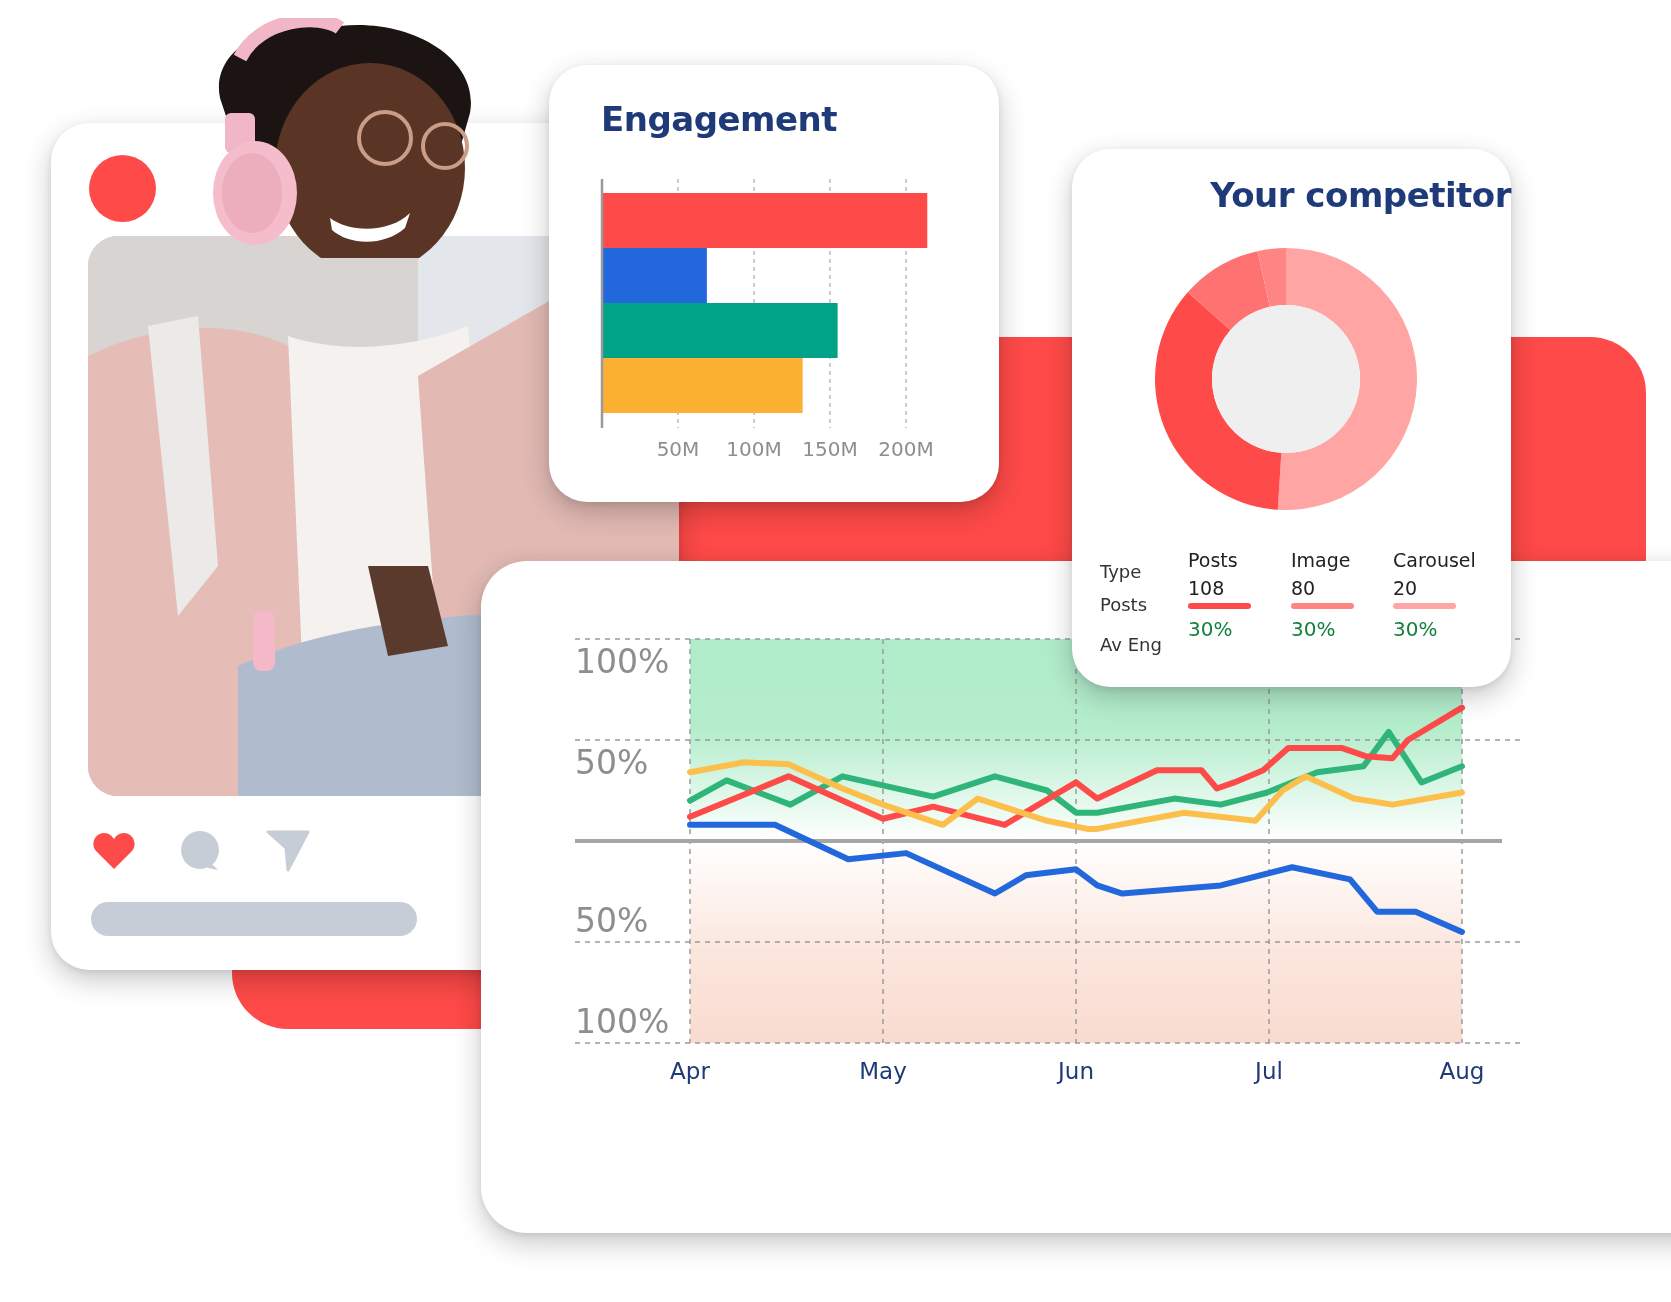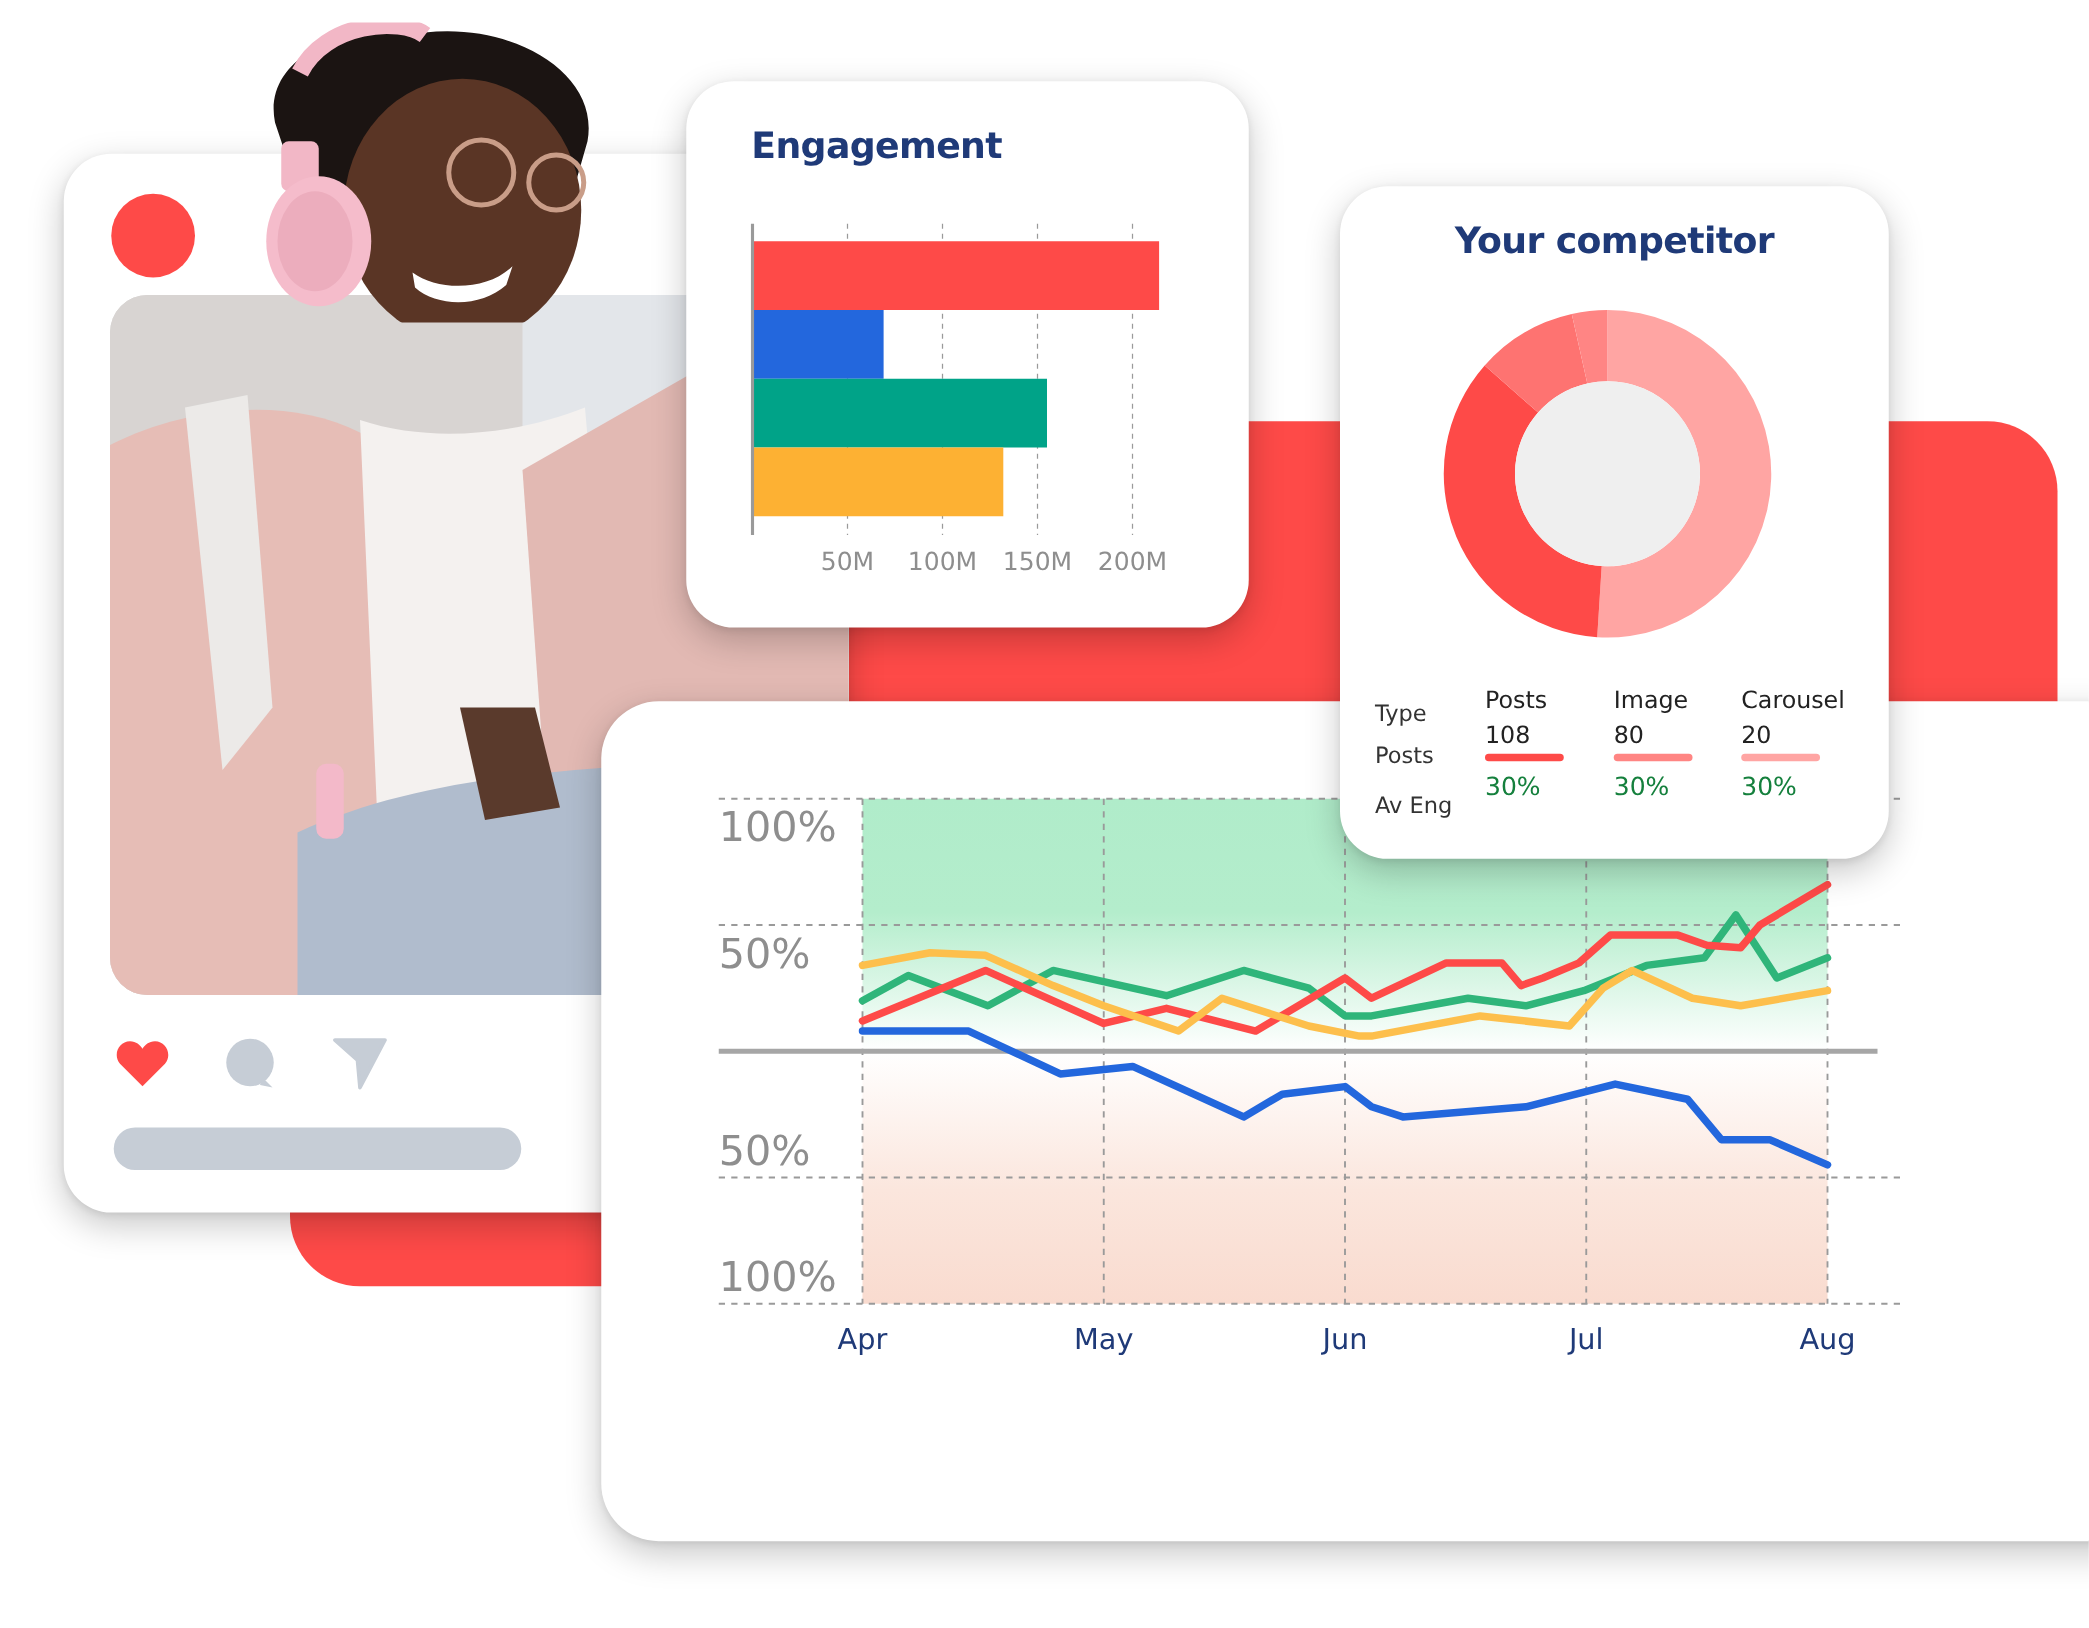--- a/index.html
+++ b/index.html
@@ -24,21 +24,21 @@
     background: linear-gradient(180deg, #d9d6d4 0%, #cfc6c3 40%, #e3c4bf 100%);
   }
   .photo-figure { position: absolute; left: 0; top: 0; width: 100%; height: 100%; }
   .head-overflow { left: 180px; top: 18px; width: 330px; height: 240px; }
   .action-row { left: 92px; top: 830px; }
   .caption-bar { left: 91px; top: 902px; width: 326px; height: 34px; border-radius: 17px; background: #c6cdd6; }
   
   .engagement { left: 549px; top: 65px; width: 450px; height: 437px; }
   .card-title {
     font-family: "DejaVu Sans", sans-serif; font-weight: bold; color: #1f3a78;
-    font-size: 29px; letter-spacing: -0.5px; white-space: nowrap;
+    font-size: 34px; letter-spacing: -0.5px; white-space: nowrap;
   }
   
   .competitor { left: 1072px; top: 149px; width: 439px; height: 538px; }
   .comp-table { font-family: "DejaVu Sans", sans-serif; color: #222; }
   .rowlbl { font-size: 18px; color: #333; }
   .col-type { font-size: 19px; color: #222; }
   .col-posts { font-size: 19px; font-weight: normal; color: #222; }
   .col-eng { font-size: 20px; color: #15803d; }
   .post-bar { height: 6px; width: 63px; border-radius: 3px; }
   
@@ -148,21 +148,21 @@
       <text x="981" y="518" text-anchor="middle" font-size="23" fill="#1f3a78">Aug</text>
       <line x1="94" x2="1021" y1="280" y2="280" stroke="#a6a6a6" stroke-width="4"></line>
       <polyline points="209,239.6 245.67000000000002,219.4 309.36,243.64 361.47,215.36 452.18,235.56 513.94,215.36 566.05,229.5 595,251.72 616.23,251.72 693.43,237.57999999999998 739.75,243.64 786.07,231.51999999999998 836.25,211.32 882.57,205.26 907.66,170.92000000000002 940.47,221.42000000000002 981,205.26" fill="none" stroke="#2fb57a" stroke-width="6" stroke-linejoin="round" stroke-linecap="round"></polyline>
       <polyline points="209,263.84 293.92,263.84 367.26,298.18 425.16,292.12 513.94,332.52 544.8199999999999,314.34000000000003 595,308.28 616.23,324.44 641.32,332.52 739.75,324.44 811.16,306.26 869.06,318.38 896.08,350.7 934.68,350.7 981,370.9" fill="none" stroke="#2367dd" stroke-width="6" stroke-linejoin="round" stroke-linecap="round"></polyline>
       <polyline points="209,255.76 307.43,215.36 402,257.78 452.18,245.66 523.5899999999999,263.84 595,221.42000000000002 616.23,237.57999999999998 676.06,209.3 720.45,209.3 735.89,227.48 753.26,221.42000000000002 782.21,209.3 807.3000000000001,187.07999999999998 861.34,187.07999999999998 884.5,195.16 911.52,197.18 926.96,179 981,146.68" fill="none" stroke="#fe4a48" stroke-width="6" stroke-linejoin="round" stroke-linecap="round"></polyline>
       <polyline points="209,211.32 263.04,201.22 307.43,203.24 361.47,227.48 402,243.64 461.83000000000004,263.84 496.57,237.57999999999998 566.05,259.8 606.5799999999999,267.88 616.23,267.88 703.0799999999999,251.72 774.49,259.8 801.51,229.5 824.67,215.36 872.92,237.57999999999998 911.52,243.64 981,231.51999999999998" fill="none" stroke="#fdbf4c" stroke-width="6" stroke-linejoin="round" stroke-linecap="round"></polyline>
     </svg>
 </div>
 
 <div class="abs card competitor">
-  <div class="abs card-title" style="left:0; width:439px; text-align:center; top:26px;">Your competitor</div>
+  <div class="abs card-title" style="left:0; width:439px; text-align:right; top:26px;">Your competitor</div>
   <svg id="donut" class="abs" style="left:82px; top:98px;" width="264" height="264">
       <path d="M 132 1 A 131 131 0 1 1 123.77444194165994 262.7415014241036 L 127.35350155483081 205.8539779036921 A 74 74 0 1 0 132 58 Z" fill="#ffa5a3"></path>
       <path d="M 123.77444194165994 262.7415014241036 A 131 131 0 0 1 33.73544987840978 45.36814564260162 L 76.49178084734598 83.06292196604977 A 74 74 0 0 0 127.35350155483081 205.8539779036921 Z" fill="#fe4a48"></path>
       <path d="M 33.73544987840978 45.36814564260162 A 131 131 0 0 1 103.42323537705283 4.154904186024112 L 115.8574001366558 59.78215961653271 A 74 74 0 0 0 76.49178084734598 83.06292196604977 Z" fill="#fe7371"></path>
       <path d="M 103.42323537705283 4.154904186024112 A 131 131 0 0 1 131.99999999999986 1 L 131.99999999999991 58 A 74 74 0 0 0 115.8574001366558 59.78215961653271 Z" fill="#ff8584"></path>
       <circle cx="132" cy="132" r="74" fill="#efefef"></circle>
     </svg>
   <div class="abs comp-table" style="left:28px; top:400px; width:400px;">
     <div class="abs rowlbl" style="left:0; top:12px;">Type</div>
     <div class="abs rowlbl" style="left:0; top:45px;">Posts</div>

